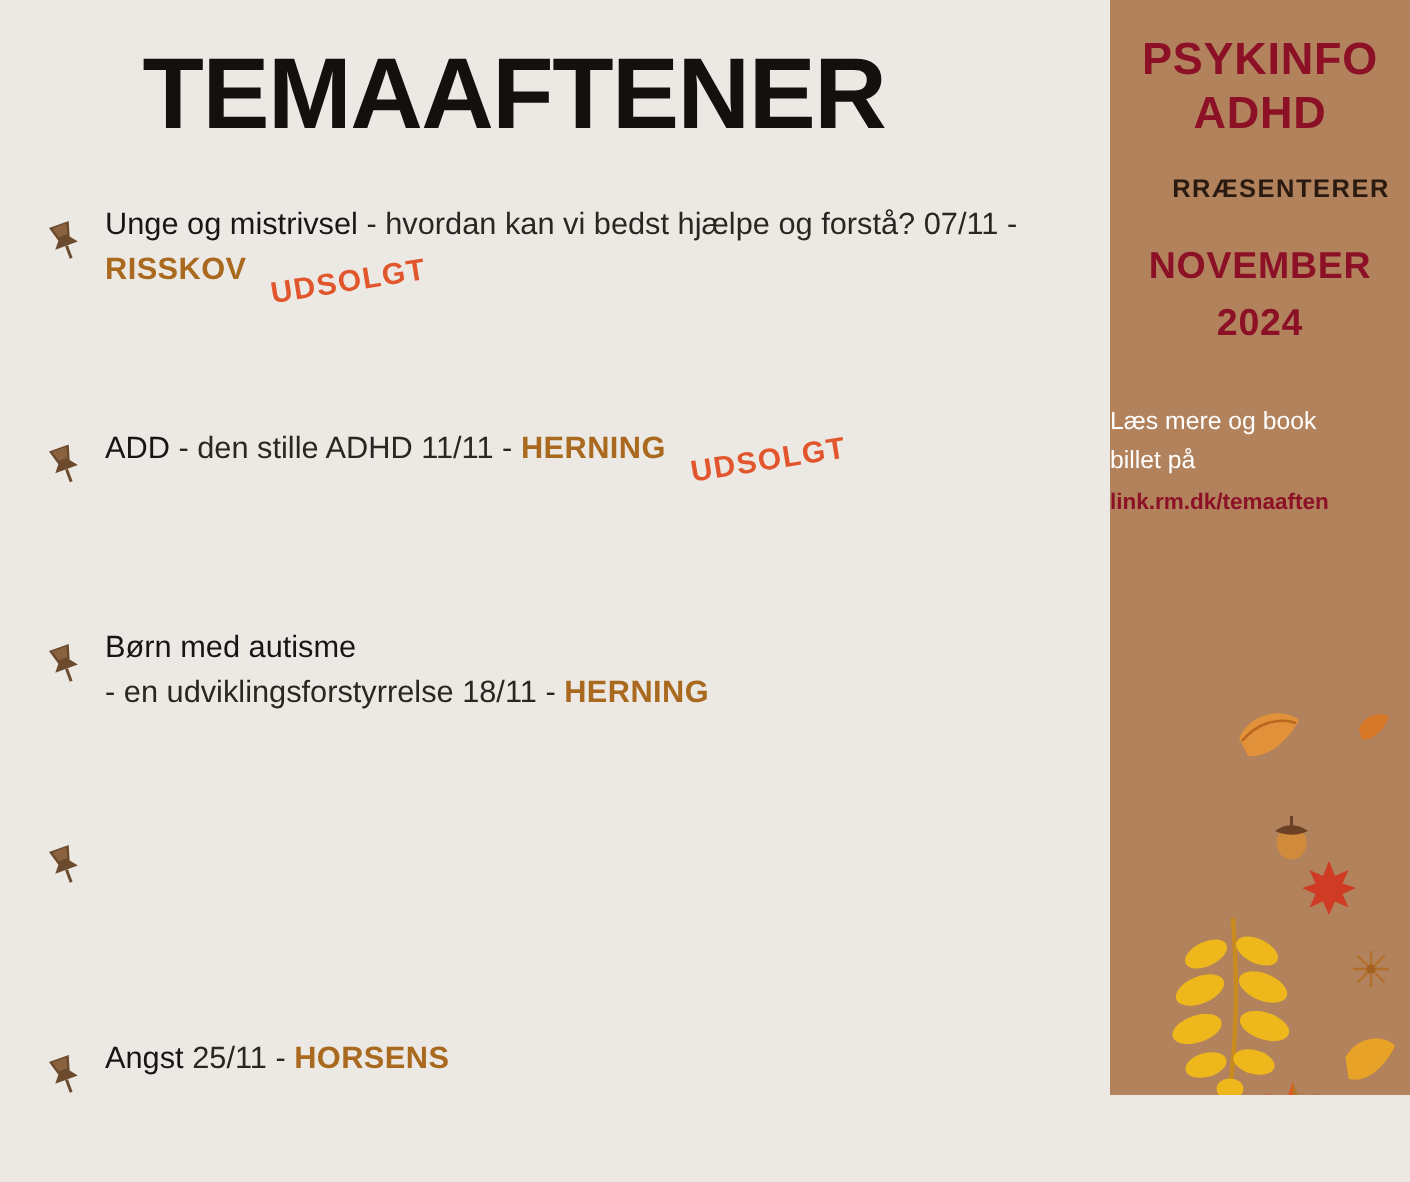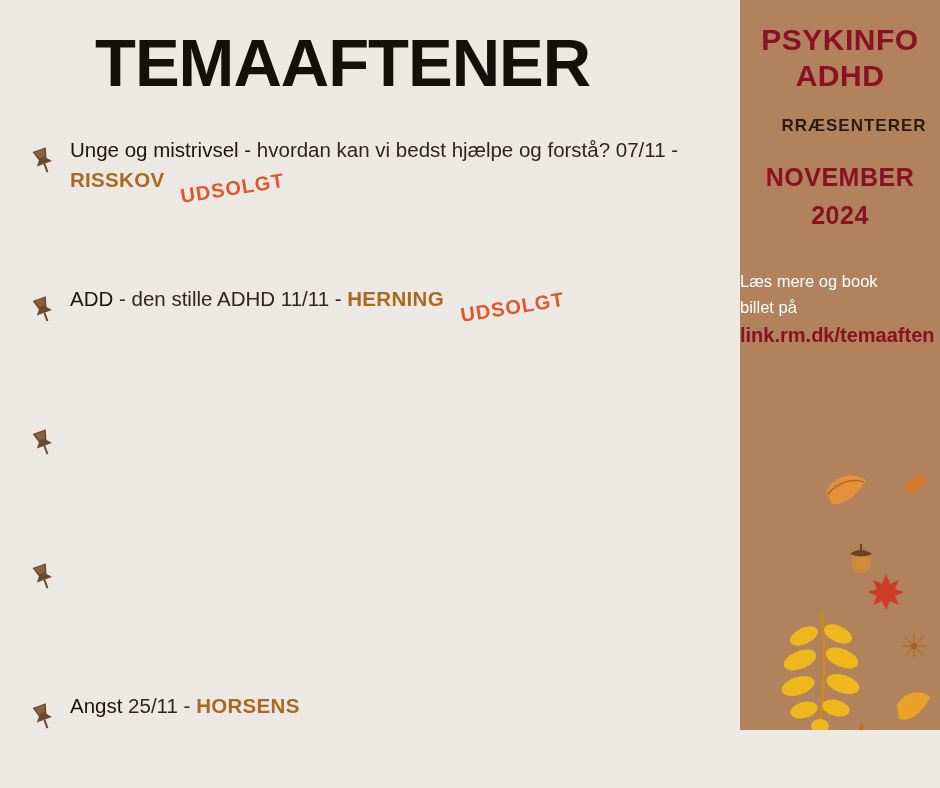--- a/index.html
+++ b/index.html
@@ -134,21 +134,21 @@
     margin-top: 34px;
     text-align: left;
     color: #ffffff;
     font-size: 16.5px;
     line-height: 26px;
   }
   .book-link {
     display: block;
     color: #8c1026;
     font-weight: bold;
-    font-size: 20px;
+    font-size: 15px;
     text-decoration: none;
     margin-top: 2px;
   }
 
   
   .leaf {
     position: absolute;
   }
 </style>
 </head>
@@ -195,20 +195,23 @@
       <div class="event ev3">
         <span class="pin">
           <svg width="30" height="30" viewBox="0 0 30 30">
             <g transform="rotate(-20 15 15)">
               <path d="M8 4 L22 4 L19 14 L23 19 L7 19 L11 14 Z" fill="#6b4a2d"></path>
               <rect x="14" y="19" width="2" height="9" fill="#6b4a2d"></rect>
               <path d="M10 5 L20 5 L18 12 L12 12 Z" fill="#8a6240"></path>
             </g>
           </svg>
         </span>
+        <div class="event-text">
+          <span class="b">Børn med autisme</span><br><span> - en udviklingsforstyrrelse 18/11 - </span><span class="city">HERNING</span>
+        </div>
       </div>
 
       <div class="event ev4">
         <span class="pin">
           <svg width="30" height="30" viewBox="0 0 30 30">
             <g transform="rotate(-20 15 15)">
               <path d="M8 4 L22 4 L19 14 L23 19 L7 19 L11 14 Z" fill="#6b4a2d"></path>
               <rect x="14" y="19" width="2" height="9" fill="#6b4a2d"></rect>
               <path d="M10 5 L20 5 L18 12 L12 12 Z" fill="#8a6240"></path>
             </g>

